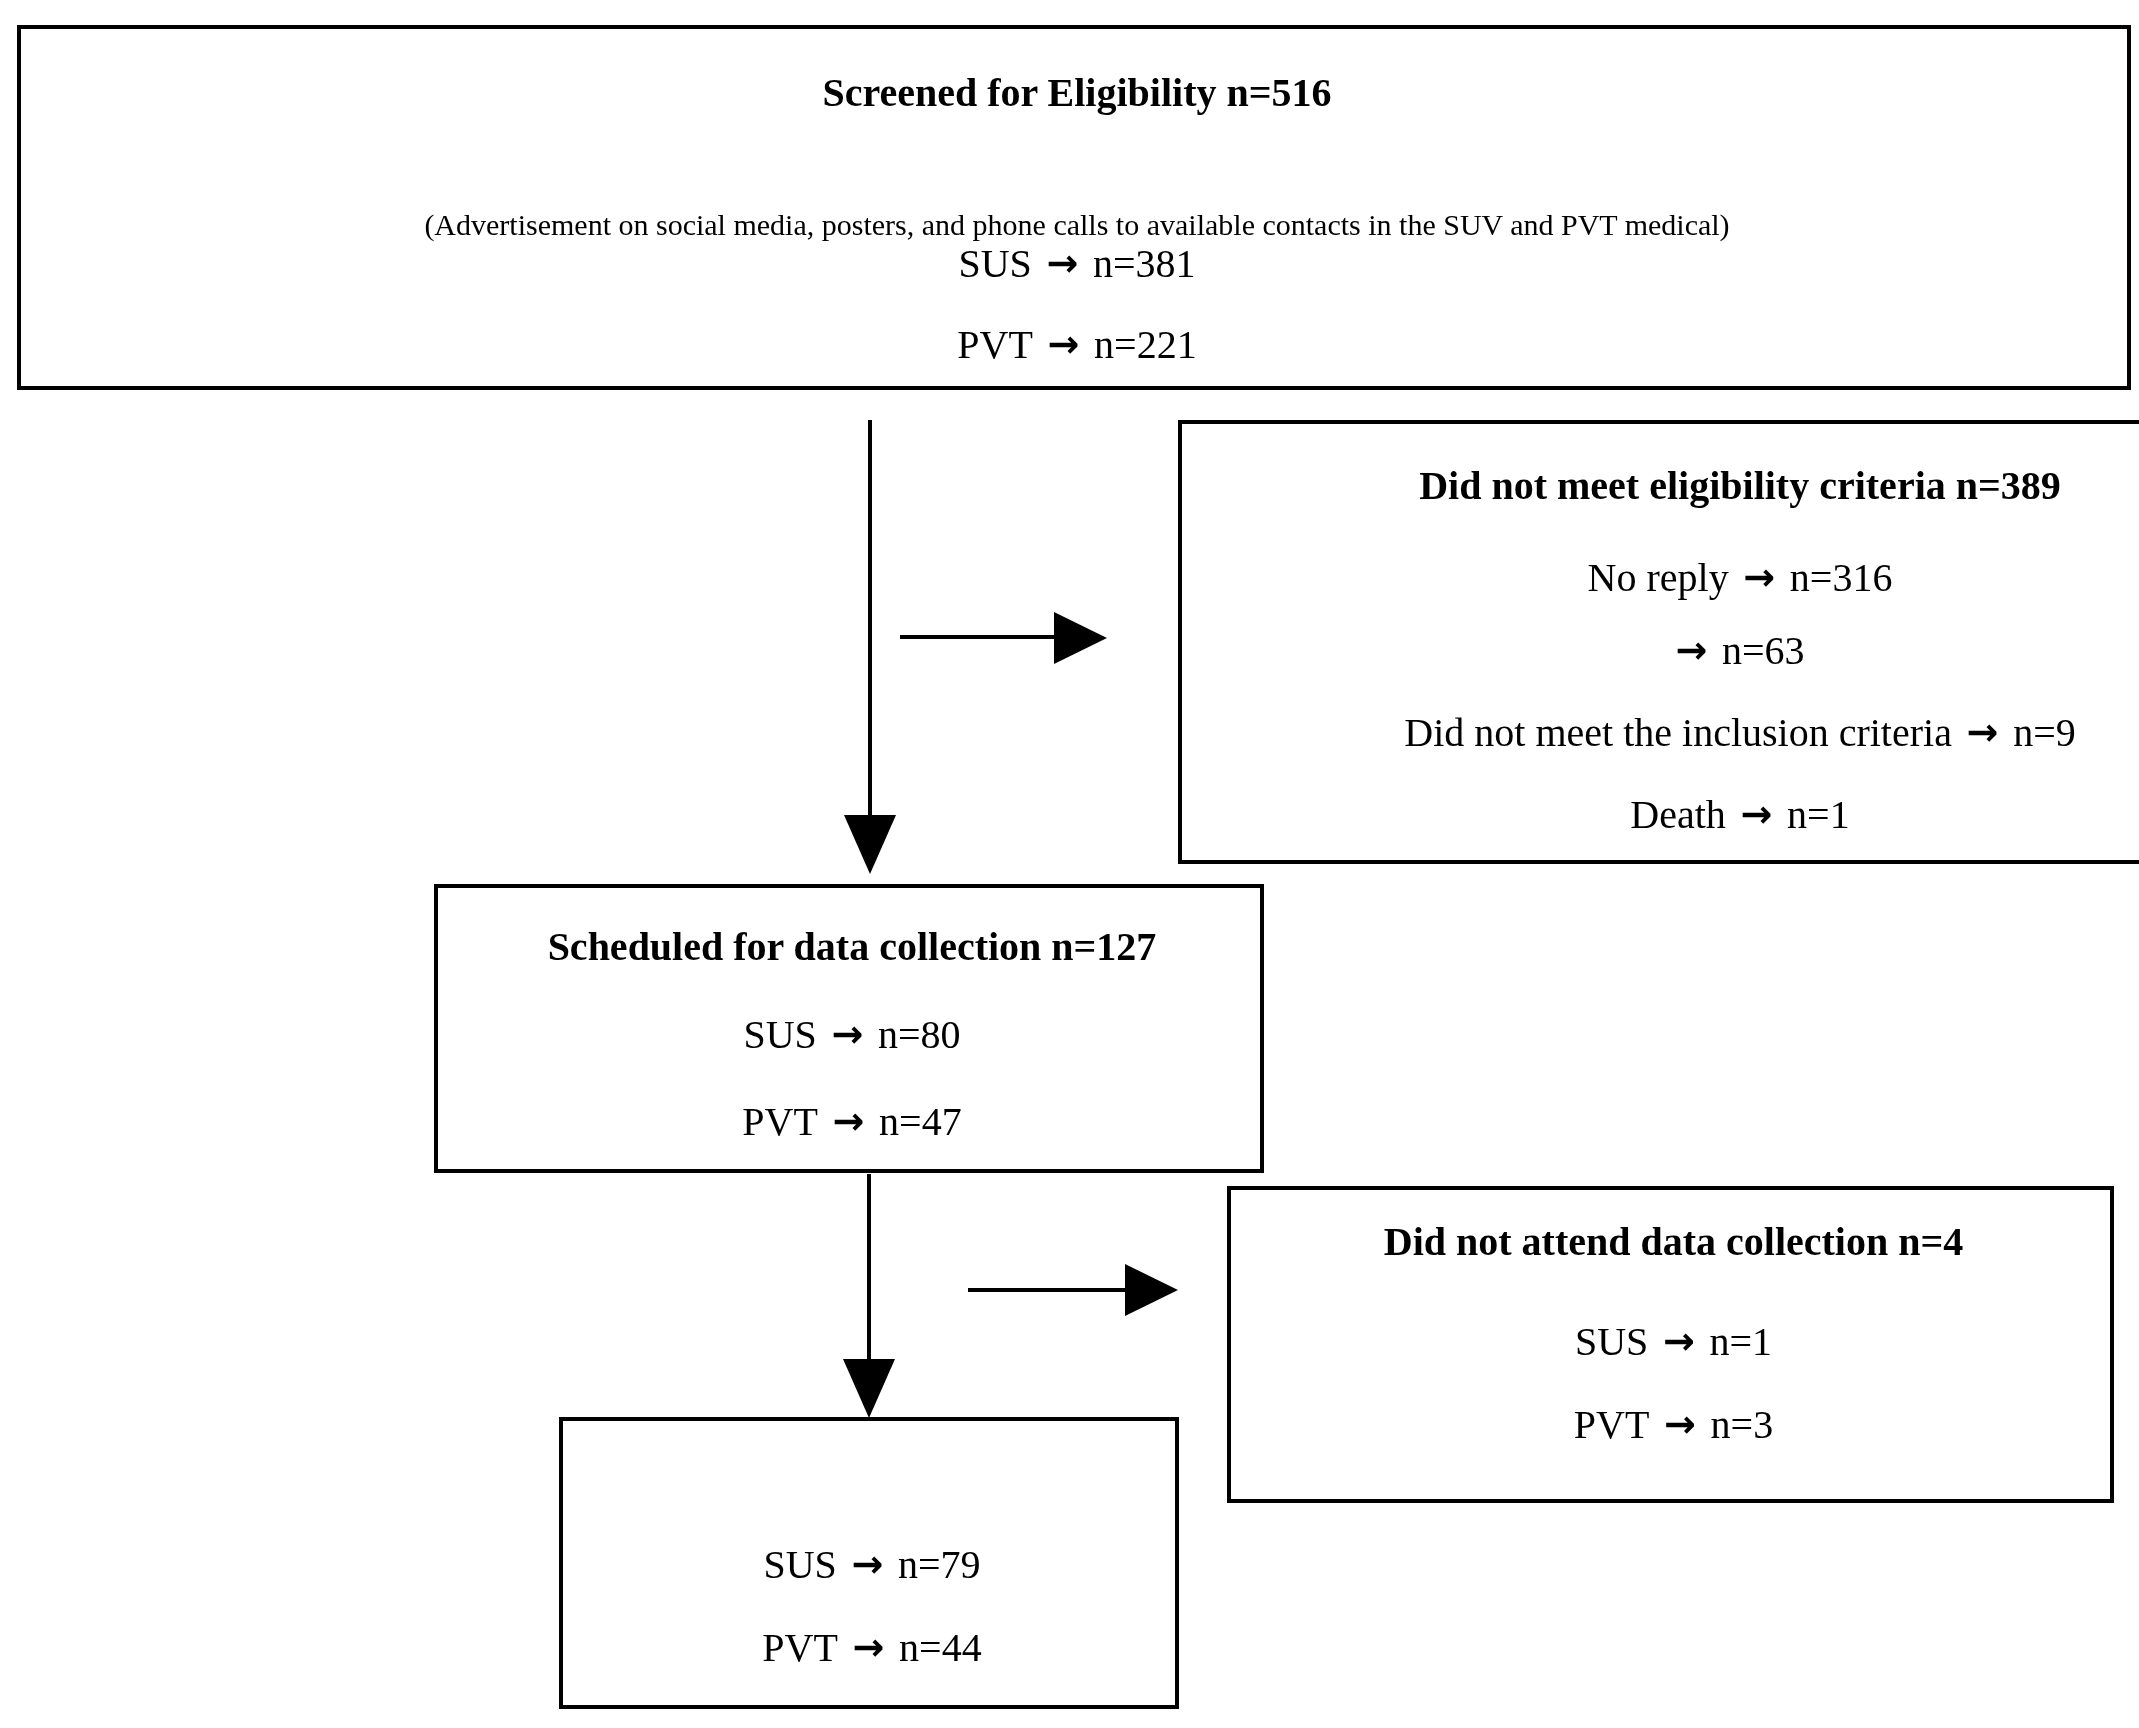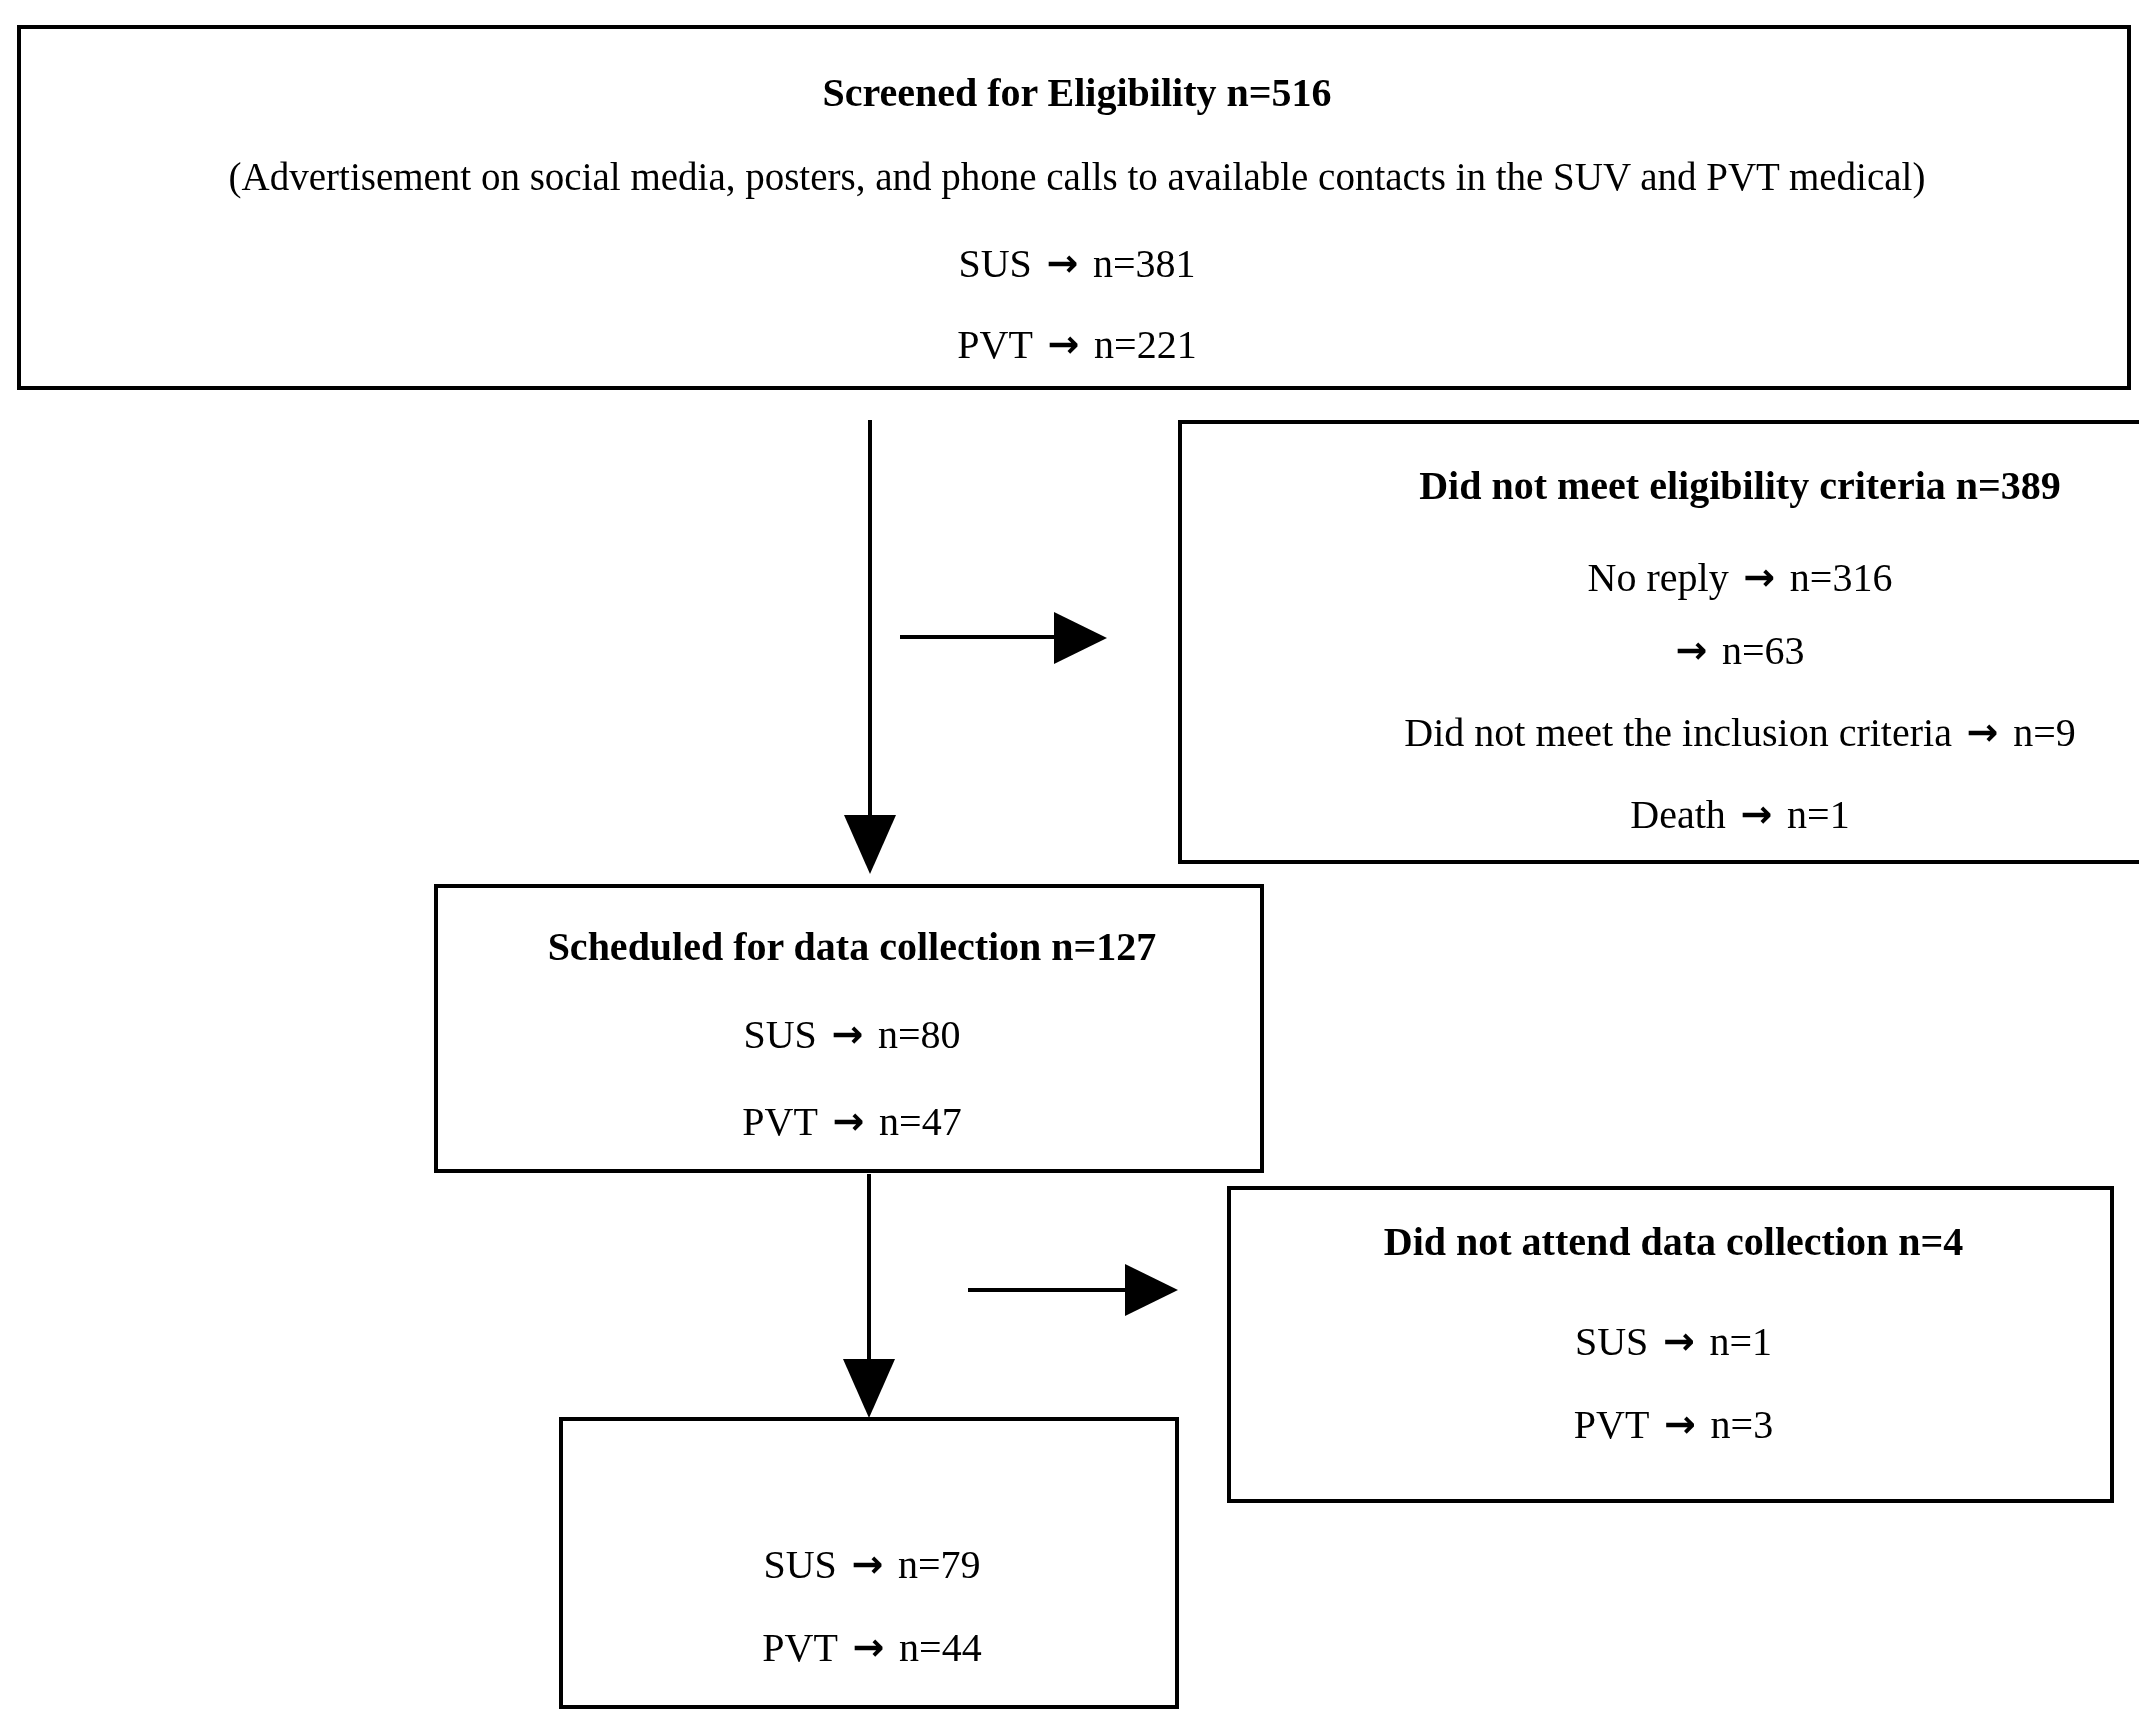--- a/index.html
+++ b/index.html
@@ -16,21 +16,21 @@
     border:4.3px solid #000000;
     background:#ffffff;
   }
   .line{
     position:absolute;left:0;right:0;
     display:flex;justify-content:center;align-items:baseline;
     gap:14.7px;
     font-size:40px;line-height:49px;white-space:nowrap;padding-left:6px;
   }
   .title{font-weight:700;}
-  .subtitle{font-size:39px;}
+  .subtitle{font-size:30px;margin-top:48px;}
   .arr{
     font-family:"DejaVu Sans",sans-serif;
     font-size:38px;
     font-weight:700;
     transform:translateY(-1.2px);
   }
   .shaft-v{position:absolute;width:3.7px;background:#000000;}
   .shaft-h{position:absolute;height:3.7px;background:#000000;}
   .head-down{
     position:absolute;width:0;height:0;

